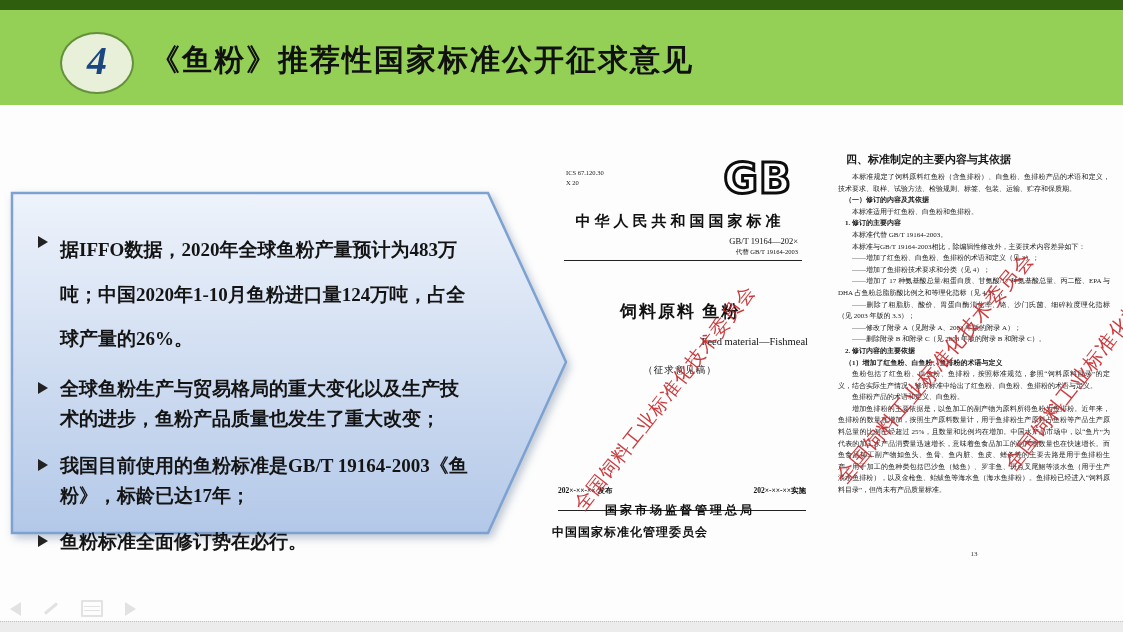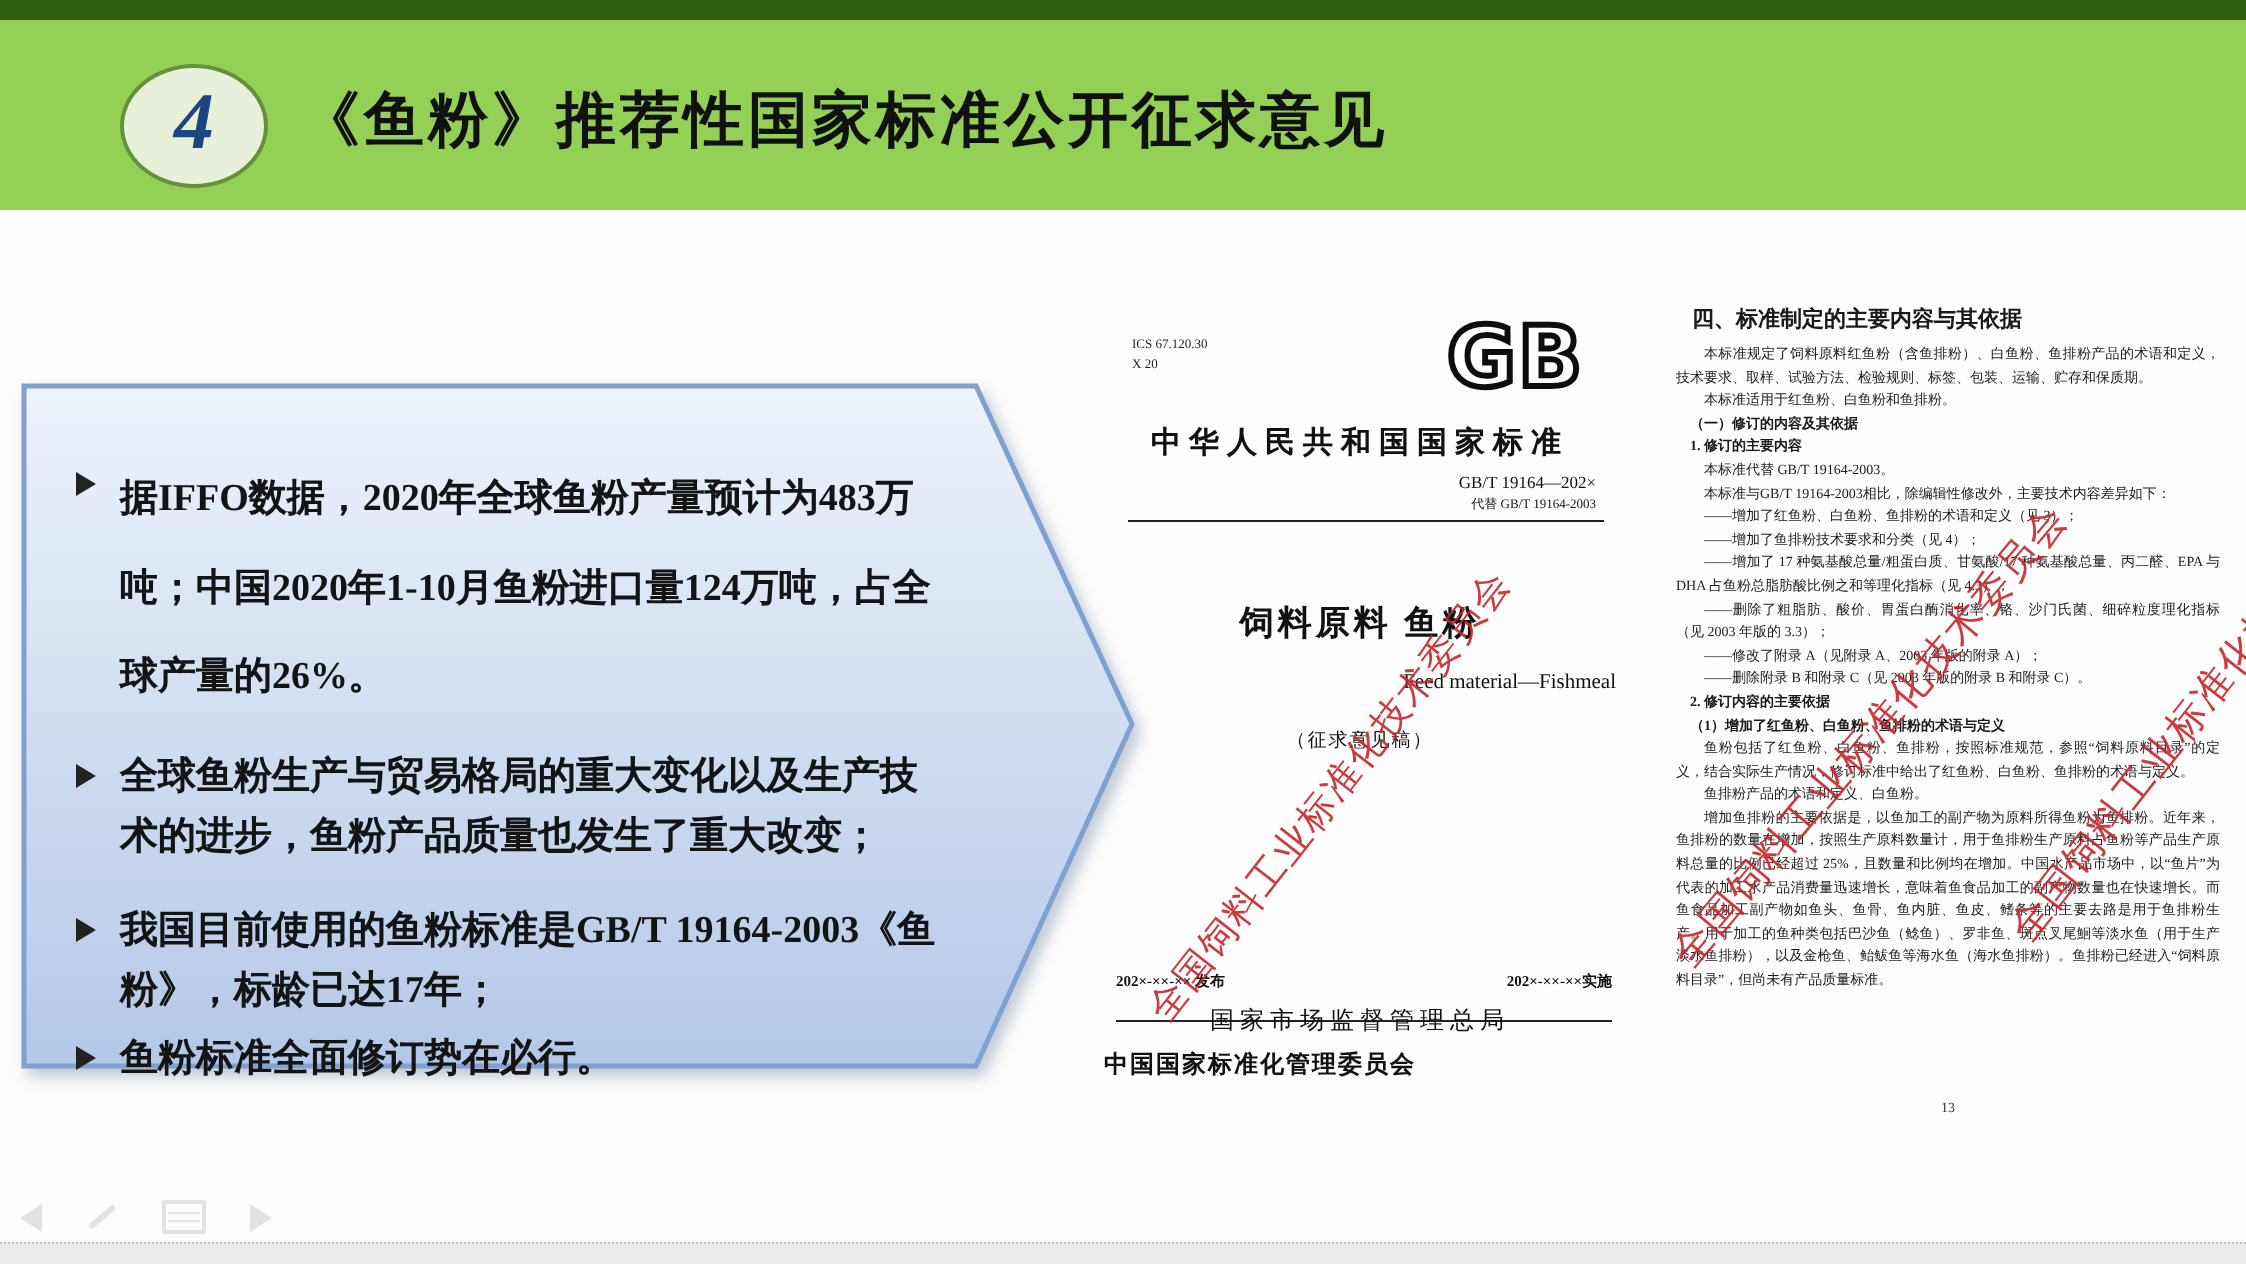--- a/index.html
+++ b/index.html
@@ -16,39 +16,39 @@
                letter-spacing:2px;white-space:nowrap;}
   
   .callout-wrap{position:absolute;left:8px;top:188px;width:575px;height:352px;}
   .callout-wrap svg{position:absolute;left:0;top:0;filter:drop-shadow(3px 4px 4px rgba(110,130,160,.45));}
   .callout-text{position:absolute;left:30px;top:40px;width:430px;}
   .bullet{position:relative;padding-left:22px;color:#141414;font-weight:bold;font-size:19px;}
   .bullet .tri{position:absolute;left:0;top:8px;width:0;height:0;border-left:10px solid #222;
                border-top:6px solid transparent;border-bottom:6px solid transparent;}
   .bullet.b1{line-height:2.35;margin-bottom:12px;}
   .bullet.b2{line-height:1.6;margin-bottom:16px;}
-  .bullet.b3{line-height:1.6;margin-bottom:4px;}
+  .bullet.b3{line-height:1.6;margin-bottom:16px;}
   .bullet.b4{line-height:1.6;}
   
   .cover{position:absolute;left:552px;top:150px;width:256px;height:424px;font-family:"Liberation Serif",serif;color:#111;}
   .cover .ics{position:absolute;left:14px;top:18px;font-size:6.5px;line-height:1.5;color:#222;}
   .cover .gb-logo{position:absolute;right:16px;top:8px;font-size:42px;font-weight:bold;
         font-family:"DejaVu Sans","Liberation Sans",sans-serif;color:#ffffff;
         -webkit-text-stroke:3px #0d0d0d;letter-spacing:1px;line-height:1;text-align:right;}
   .cover .headline{position:absolute;left:0;top:62px;width:100%;text-align:center;font-size:15px;
         font-weight:bold;letter-spacing:4px;white-space:nowrap;}
   .cover .stdno{position:absolute;right:10px;top:86px;text-align:right;font-size:8.5px;line-height:1.3;}
   .cover .replaces{position:absolute;right:10px;top:98px;text-align:right;font-size:6.5px;}
   .cover .rule{position:absolute;left:12px;right:6px;top:110px;border-top:1.2px solid #222;}
   .cover .doc-title{position:absolute;left:0;top:150px;width:100%;text-align:center;font-size:17px;font-weight:bold;letter-spacing:2px;}
   .cover .doc-title-en{position:absolute;left:0;top:186px;width:100%;text-align:right;font-size:10.5px;}
   .cover .draft{position:absolute;left:0;top:214px;width:100%;text-align:center;font-size:9.5px;letter-spacing:1px;}
   .cover .dates{position:absolute;left:6px;right:2px;top:336px;display:flex;justify-content:space-between;
         font-size:7.5px;font-weight:bold;border-bottom:1.4px solid #222;padding-bottom:14px;}
-  .cover .issuer1{position:absolute;left:0;top:352px;width:100%;text-align:center;font-size:12px;font-weight:normal;letter-spacing:3px;}
+  .cover .issuer1{position:absolute;left:0;top:352px;width:100%;text-align:center;font-size:12px;font-weight:bold;letter-spacing:3px;}
   .cover .issuer2{position:absolute;left:0;top:374px;width:100%;text-align:left;font-size:12px;font-weight:bold;letter-spacing:1px;}
   
   .docpage{position:absolute;left:838px;top:152px;width:272px;height:426px;color:#1a1a1a;}
   .docpage .doc-heading{font-size:11px;font-weight:bold;margin:0 0 5px 8px;}
   .blk{margin:0;font-size:7px;line-height:11.6px;text-align:justify;}
   .blk.p{text-indent:2em;}
   .blk.h2,.blk.h3,.blk.h4{font-weight:bold;text-indent:1em;}
   .page-num{position:absolute;left:0;top:398px;width:100%;text-align:center;font-size:7px;color:#333;}
   
   .wm{position:absolute;color:#c5282c;font-size:19px;letter-spacing:1px;white-space:nowrap;
@@ -116,22 +116,22 @@
       <span>202×-××-××实施</span>
     </div>
     <div class="issuer1">国家市场监督管理总局</div>
     <div class="issuer2">中国国家标准化管理委员会</div>
   </div>
 
   <div class="docpage">
     <p class="doc-heading">四、标准制定的主要内容与其依据</p>
     <div>
         <p class="blk p">本标准规定了饲料原料红鱼粉（含鱼排粉）、白鱼粉、鱼排粉产品的术语和定义，技术要求、取样、试验方法、检验规则、标签、包装、运输、贮存和保质期。</p>
+        <p class="blk h2">（一）修订的内容及其依据</p>
         <p class="blk p">本标准适用于红鱼粉、白鱼粉和鱼排粉。</p>
-        <p class="blk h2">（一）修订的内容及其依据</p>
         <p class="blk h3">1. 修订的主要内容</p>
         <p class="blk p">本标准代替 GB/T 19164-2003。</p>
         <p class="blk p">本标准与GB/T 19164-2003相比，除编辑性修改外，主要技术内容差异如下：</p>
         <p class="blk p">——增加了红鱼粉、白鱼粉、鱼排粉的术语和定义（见 3）；</p>
         <p class="blk p">——增加了鱼排粉技术要求和分类（见 4）；</p>
         <p class="blk p">——增加了 17 种氨基酸总量/粗蛋白质、甘氨酸/17 种氨基酸总量、丙二醛、EPA 与 DHA 占鱼粉总脂肪酸比例之和等理化指标（见 4.3）；</p>
         <p class="blk p">——删除了粗脂肪、酸价、胃蛋白酶消化率、铬、沙门氏菌、细碎粒度理化指标（见 2003 年版的 3.3）；</p>
         <p class="blk p">——修改了附录 A（见附录 A、2003 年版的附录 A）；</p>
         <p class="blk p">——删除附录 B 和附录 C（见 2003 年版的附录 B 和附录 C）。</p>
         <p class="blk h3">2. 修订内容的主要依据</p>

